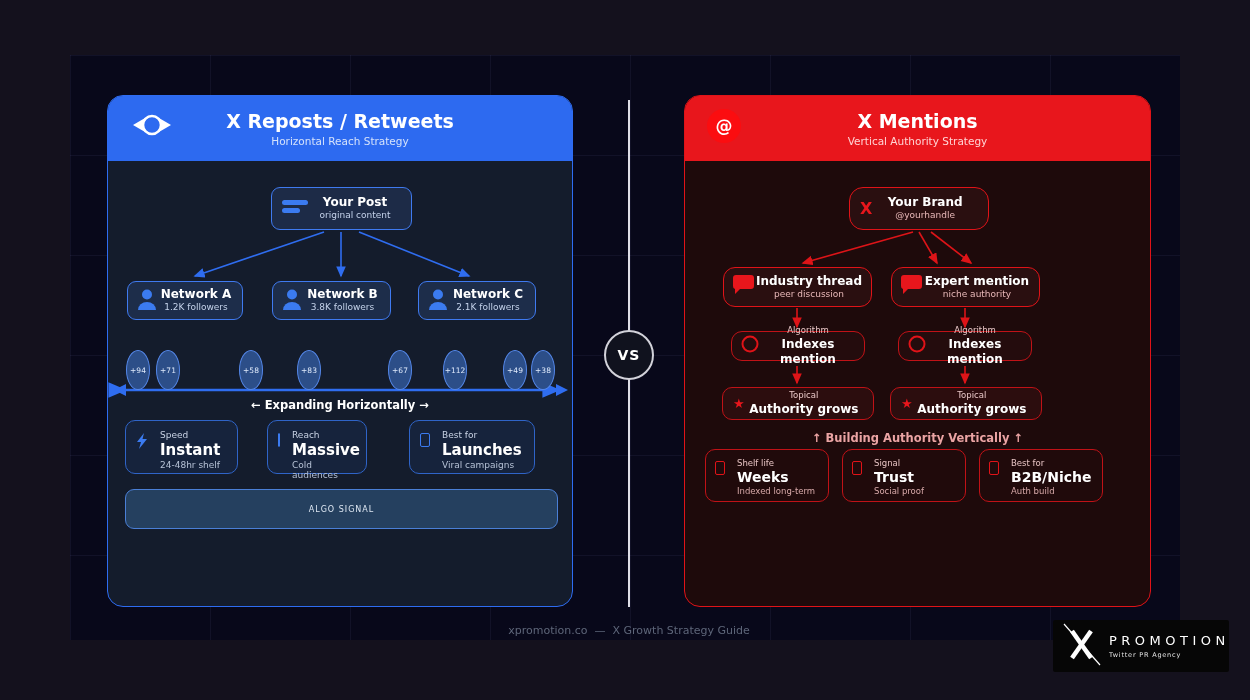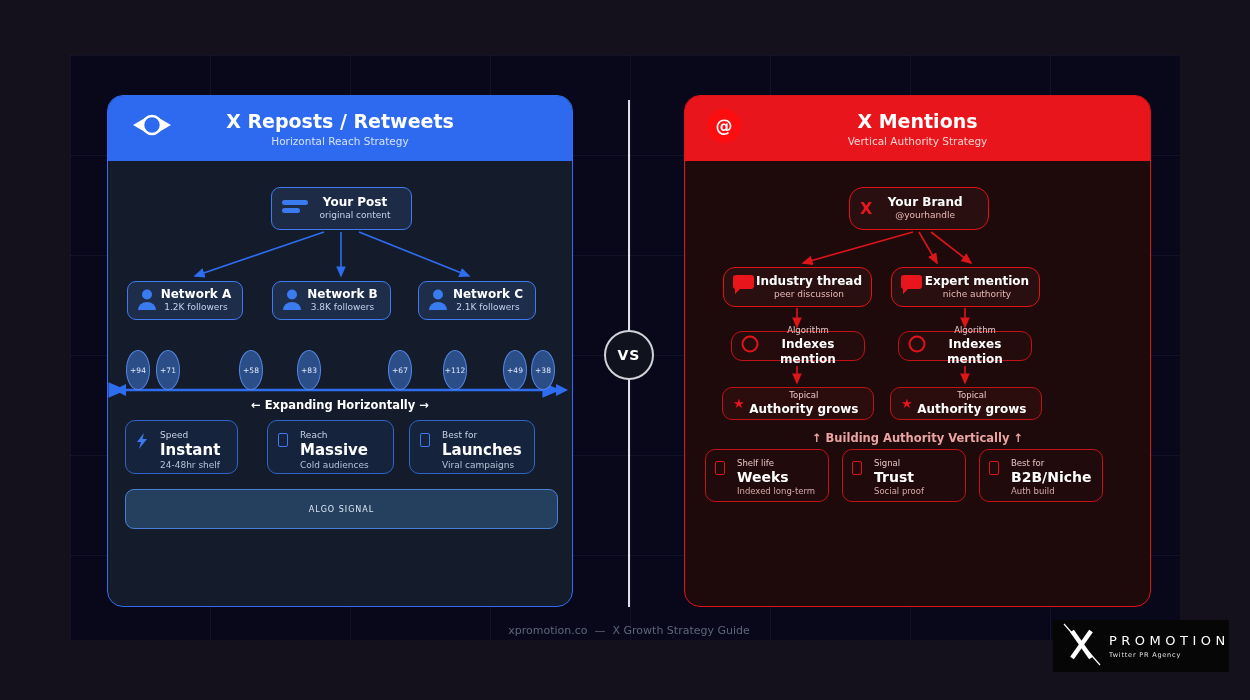--- a/index.html
+++ b/index.html
@@ -201,21 +201,21 @@
         <svg width="12" height="16" viewBox="0 0 12 16">
             <polygon points="8,0 1,9 5,9 3,16 11,6 6.5,6" fill="#3b7bf0"></polygon>
           </svg>
       </span>
       <div class="stat-text">
         <span class="st-label">Speed</span>
         <span class="st-value">Instant</span>
         <span class="st-sub">24-48hr shelf</span>
       </div>
     </div>
-    <div class="node stat-box" style="left:159px;width:127px;">
+    <div class="node stat-box" style="left:159px;width:100px;">
       <span class="stat-icon tofu blue"></span>
       <div class="stat-text">
         <span class="st-label">Reach</span>
         <span class="st-value">Massive</span>
         <span class="st-sub">Cold audiences</span>
       </div>
     </div>
     <div class="node stat-box" style="left:301px;width:126px;">
       <span class="stat-icon tofu blue"></span>
       <div class="stat-text">

